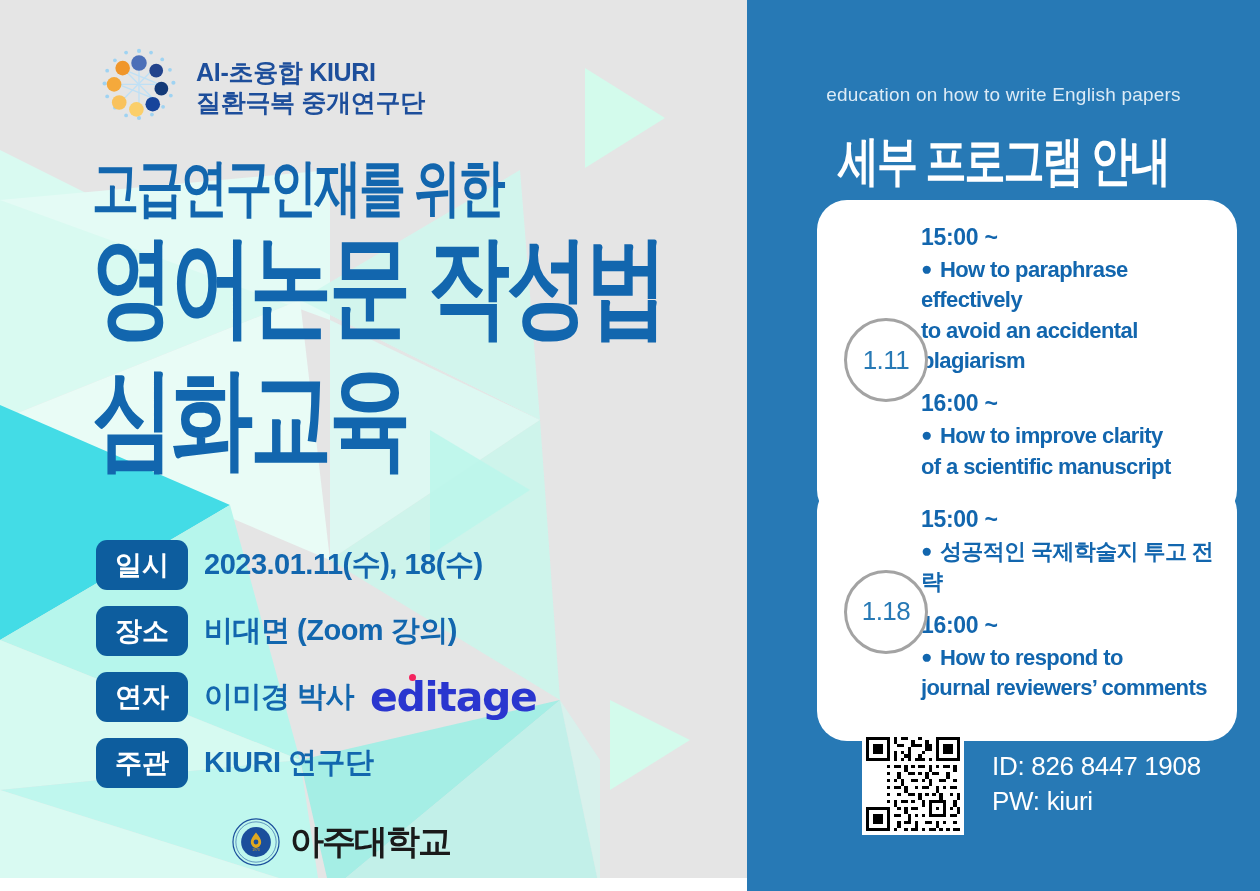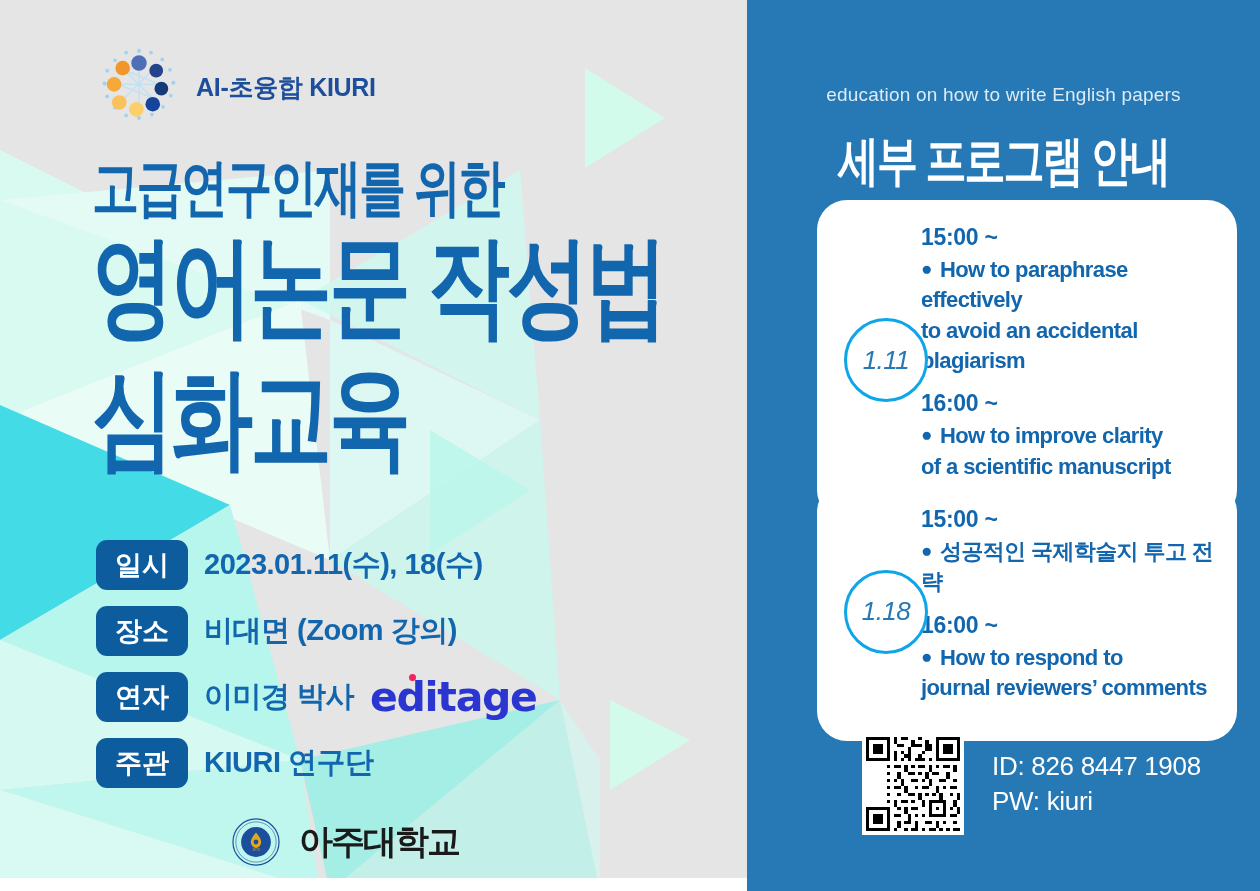--- a/index.html
+++ b/index.html
@@ -76,21 +76,21 @@
     font-family:"DejaVu Sans",sans-serif;
   }
   #editage-dot{
     position:absolute;left:38.5px;top:1px;width:7px;height:7px;
     border-radius:50%;background:#F4245E;
   }
 
   
   #ajou-footer{
     position:absolute;left:232px;top:818px;
-    display:flex;align-items:center;gap:19px;
+    display:flex;align-items:center;gap:10px;
   }
   #ajou-seal{width:48px;height:48px;flex:0 0 48px;}
   #ajou-name{
     color:#1a1a1a;font-size:34px;font-weight:bold;letter-spacing:-2px;
   }
 
   
   #right-subtitle{
     position:absolute;left:0;top:84px;width:513px;text-align:center;
     color:#DCEBF6;font-size:19px;letter-spacing:0.2px;
@@ -107,25 +107,24 @@
 
   .sched-card{
     position:absolute;left:70px;width:420px;
     background:#ffffff;border-radius:30px;
     box-sizing:border-box;
     padding:24px 22px 24px 104px;
   }
   .sched-badge{
     position:absolute;left:27px;top:50%;transform:translateY(-50%);
     width:78px;height:78px;border-radius:50%;
-    background:#ffffff;border:3px solid #0ea5e9;
+    background:#ffffff;border:3px solid #a3a3a3;
     display:flex;align-items:center;justify-content:center;
     color:#2779B5;font-size:26px;letter-spacing:-0.5px;
     z-index:3;
-    font-style:italic;
   }
   .time-head{
     color:#1266AE;font-size:23px;font-weight:bold;
     letter-spacing:-0.3px;margin-bottom:4px;
   }
   .sess-line{
     color:#1266AE;font-size:22px;font-weight:bold;
     letter-spacing:-0.6px;line-height:1.38;
   }
   .sess-line .bullet{margin-right:8px;font-size:19px;vertical-align:2px;}
@@ -204,20 +203,21 @@
         <circle cx="70" cy="31" r="8" fill="#23438C"></circle>
         <circle cx="76" cy="52" r="8" fill="#143A78"></circle>
         <circle cx="66" cy="70" r="8.5" fill="#17449B"></circle>
         <circle cx="47" cy="76" r="8.5" fill="#FBCF6A"></circle>
         <circle cx="27" cy="68" r="8.5" fill="#F9C25C"></circle>
         <circle cx="21" cy="47" r="8.5" fill="#F5A93B"></circle>
         <circle cx="31" cy="28" r="8.5" fill="#F0962A"></circle>
       </svg>
       <div id="kiuri-text">
         <div>AI-초융합 KIURI</div>
+        <div>질환극복 중개연구단</div>
       </div>
     </div>
 
     <div id="headline">
       <div class="h-line1">고급연구인재를 위한</div>
       <div id="h-row2" class="h-big">영어논문 작성법</div>
       <div id="h-row3" class="h-big">심화교육</div>
     </div>
 
     <div id="info-rows">

